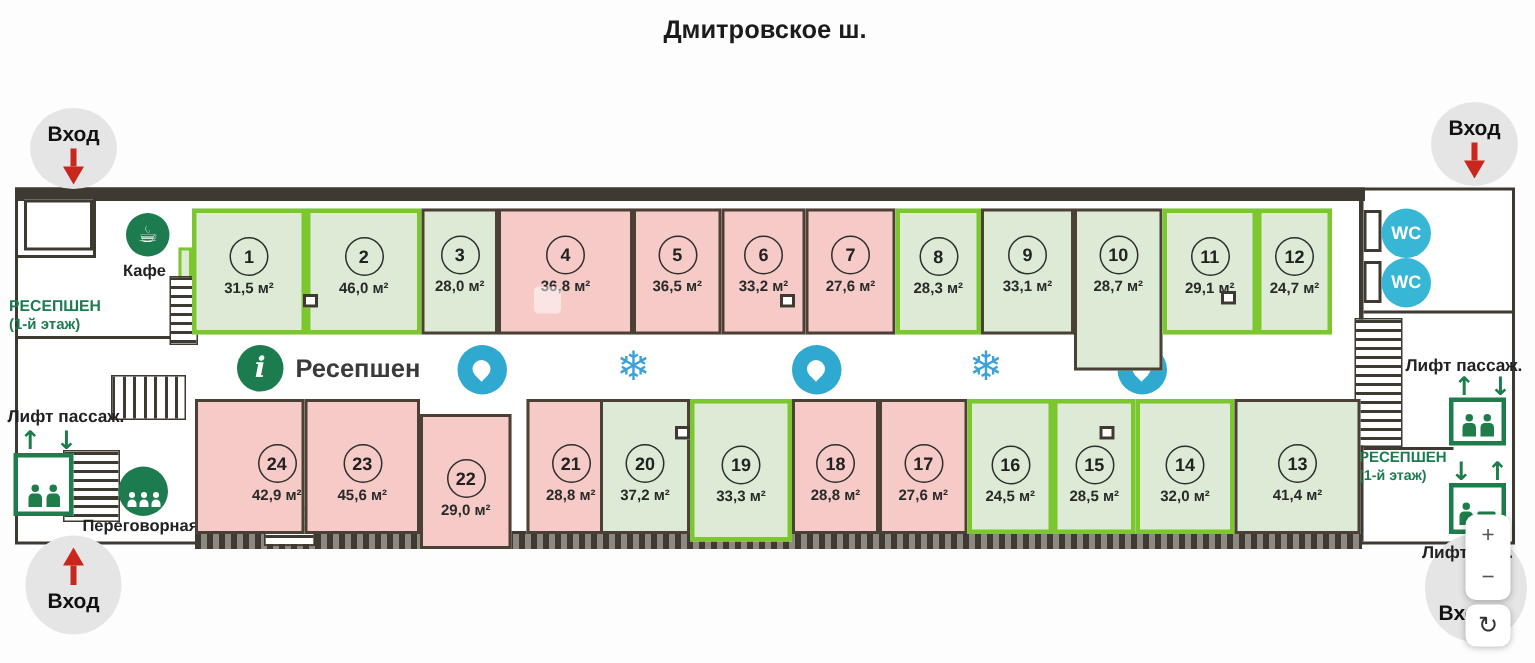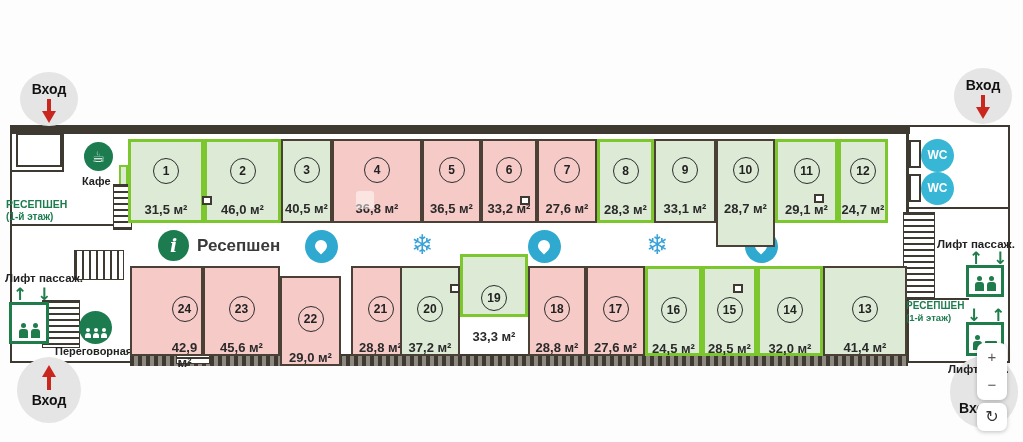--- a/index.html
+++ b/index.html
@@ -18,21 +18,21 @@
   .rightwall{left:906px;top:127px;width:3px;height:234px;background:#3e3931;}
   .bottomband{left:130px;top:354px;width:778px;height:12px;
     background:repeating-linear-gradient(90deg,#3e3931 0 4px,#8d8880 4px 8px);border-top:2px solid #3e3931;box-sizing:border-box;}
   .wallline{background:#3e3931;}
   
   .room{position:absolute;box-sizing:border-box;text-align:center;cursor:pointer;}
   .room.occupied{background:#f5cac7;border:2px solid #4a4036;}
   .room.free{background:#dcead6;border:2px solid #4a4036;}
   .room.free_hl{background:#dcead6;border:3px solid #7cc62e;}
   .room .numcirc{display:inline-block;margin-top:16px;width:24px;height:24px;line-height:24px;border:1.5px solid #2e2e2e;border-radius:50%;font-size:12px;font-weight:bold;color:#222;background:transparent;}
-  .room .area{display:block;margin-top:18px;font-size:13px;font-weight:bold;color:#2a2a2a;}
+  .room .area{display:block;margin-top:3px;font-size:10px;font-weight:bold;color:#2a2a2a;}
   .room.bottom .numcirc{margin-top:28px;}
   .col-sq{width:10px;height:9px;background:#fff;border:2px solid #3e3931;box-sizing:border-box;}
   
   .circ{border-radius:50%;text-align:center;}
   .info-circ{left:158px;top:230px;width:31px;height:31px;background:#1d7c4f;color:#fff;font-family:"DejaVu Serif",serif;font-weight:bold;font-style:italic;font-size:19px;line-height:30px;}
   .recep-mid{left:197px;top:236px;font-size:17px;font-weight:bold;color:#3a3a3a;}
   .drop-circ{width:33px;height:33px;background:#2fa9cf;position:absolute;}
   .drop-shape{position:absolute;left:10px;top:10px;width:12px;height:12px;background:#fff;border-radius:0 50% 50% 50%;transform:rotate(-135deg);}
   .snow{position:absolute;font-size:27px;color:#3aa2d9;font-family:"DejaVu Sans",sans-serif;}
   
@@ -66,20 +66,21 @@
   .zoom-pill{left:977px;top:343px;width:30px;height:57px;background:#fff;border-radius:7px;box-shadow:0 1px 4px rgba(0,0,0,0.25);text-align:center;z-index:30;}
   .zoom-btn{display:block;width:30px;height:28px;line-height:28px;font-size:15px;color:#555;cursor:pointer;}
   .reset-btn{left:977px;top:403px;width:30px;height:28px;line-height:28px;background:#fff;border-radius:7px;box-shadow:0 1px 4px rgba(0,0,0,0.25);text-align:center;font-size:16px;color:#333;cursor:pointer;z-index:30;font-family:"DejaVu Sans",sans-serif;}
   .green-sliver{background:#dcead6;border:2px solid #7cc62e;box-sizing:border-box;}
 </style>
 </head>
 <body>
 
 <div id="stage">
 
+  <div class="abs street street-top-name">Дмитровское ш.</div>
 
   <div class="abs building"></div>
   <div class="abs topwall"></div>
   <div class="abs rightwall"></div>
   <div class="abs bottomband"></div>
 
   <div class="abs window-rect" style="left:16px;top:133px;width:46px;height:34px;"></div>
   <div class="abs wallline" style="left:10px;top:170px;width:54px;height:2px;"></div>
   <div class="abs wallline" style="left:62px;top:133px;width:2px;height:39px;"></div>
   <div class="abs wallline" style="left:10px;top:224px;width:118px;height:2px;"></div>
@@ -190,38 +191,38 @@
       </div>
       <div class="abs snow" style="left: 646px; top: 229px;">❄</div>
       <div class="abs circ drop-circ" style="left: 745px; top: 230px;">
         <div class="drop-shape"></div>
       </div>
     </div>
 
   <div id="rooms-top">
       <div class="room free_hl top" style="left: 128px; top: 139px; width: 76px; height: 84px;"><span class="numcirc">1</span><span class="area">31,5 м²</span></div>
       <div class="room free_hl top" style="left: 204px; top: 139px; width: 77px; height: 84px;"><span class="numcirc">2</span><span class="area">46,0 м²</span></div>
-      <div class="room free top" style="left: 281px; top: 139px; width: 51px; height: 84px;"><span class="numcirc">3</span><span class="area">40,5 м²</span></div>
+      <div class="room free top" style="left: 281px; top: 139px; width: 51px; height: 84px;"><span class="numcirc">3</span><span class="area">28,0 м²</span></div>
       <div class="room occupied top" style="left: 332px; top: 139px; width: 90px; height: 84px;"><span class="numcirc">4</span><span class="area">36,8 м²</span></div>
       <div class="room occupied top" style="left: 422px; top: 139px; width: 59px; height: 84px;"><span class="numcirc">5</span><span class="area">36,5 м²</span></div>
       <div class="room occupied top" style="left: 481px; top: 139px; width: 56px; height: 84px;"><span class="numcirc">6</span><span class="area">33,2 м²</span></div>
       <div class="room occupied top" style="left: 537px; top: 139px; width: 60px; height: 84px;"><span class="numcirc">7</span><span class="area">27,6 м²</span></div>
       <div class="room free_hl top" style="left: 597px; top: 139px; width: 57px; height: 84px;"><span class="numcirc">8</span><span class="area">28,3 м²</span></div>
       <div class="room free top" style="left: 654px; top: 139px; width: 62px; height: 84px;"><span class="numcirc">9</span><span class="area">33,1 м²</span></div>
       <div class="room free top" style="left: 716px; top: 139px; width: 59px; height: 108px;"><span class="numcirc">10</span><span class="area">28,7 м²</span></div>
       <div class="room free_hl top" style="left: 775px; top: 139px; width: 63px; height: 84px;"><span class="numcirc">11</span><span class="area">29,1 м²</span></div>
       <div class="room free_hl top" style="left: 838px; top: 139px; width: 50px; height: 84px;"><span class="numcirc">12</span><span class="area">24,7 м²</span></div>
     </div>
   <div id="rooms-bottom">
       <div class="room occupied bottom" style="left: 130px; top: 266px; width: 73px; height: 90px; padding-left: 36px;"><span class="numcirc">24</span><span class="area">42,9 м²</span></div>
       <div class="room occupied bottom" style="left: 203px; top: 266px; width: 77px; height: 90px;"><span class="numcirc">23</span><span class="area">45,6 м²</span></div>
       <div class="room occupied bottom" style="left: 280px; top: 276px; width: 61px; height: 90px;"><span class="numcirc">22</span><span class="area">29,0 м²</span></div>
       <div class="room occupied bottom" style="left: 351px; top: 266px; width: 59px; height: 90px;"><span class="numcirc">21</span><span class="area">28,8 м²</span></div>
       <div class="room free bottom" style="left: 400px; top: 266px; width: 60px; height: 90px;"><span class="numcirc">20</span><span class="area">37,2 м²</span></div>
-      <div class="room free_hl bottom" style="left: 460px; top: 254px; width: 68px; height: 63px;"><span class="numcirc">19</span><span class="area">33,3 м²</span></div>
+      <div class="room free_hl bottom" style="left: 460px; top: 266px; width: 68px; height: 95px;"><span class="numcirc">19</span><span class="area">33,3 м²</span></div>
       <div class="room occupied bottom" style="left: 528px; top: 266px; width: 58px; height: 90px;"><span class="numcirc">18</span><span class="area">28,8 м²</span></div>
       <div class="room occupied bottom" style="left: 586px; top: 266px; width: 59px; height: 90px;"><span class="numcirc">17</span><span class="area">27,6 м²</span></div>
       <div class="room free_hl bottom" style="left: 645px; top: 266px; width: 57px; height: 90px;"><span class="numcirc">16</span><span class="area">24,5 м²</span></div>
       <div class="room free_hl bottom" style="left: 702px; top: 266px; width: 55px; height: 90px;"><span class="numcirc">15</span><span class="area">28,5 м²</span></div>
       <div class="room free_hl bottom" style="left: 757px; top: 266px; width: 66px; height: 90px;"><span class="numcirc">14</span><span class="area">32,0 м²</span></div>
       <div class="room free bottom" style="left: 823px; top: 266px; width: 84px; height: 90px;"><span class="numcirc">13</span><span class="area">41,4 м²</span></div>
     </div>
 
   <div class="abs col-sq" style="left:202px;top:196px;"></div>
   <div class="abs col-sq" style="left:520px;top:196px;"></div>

